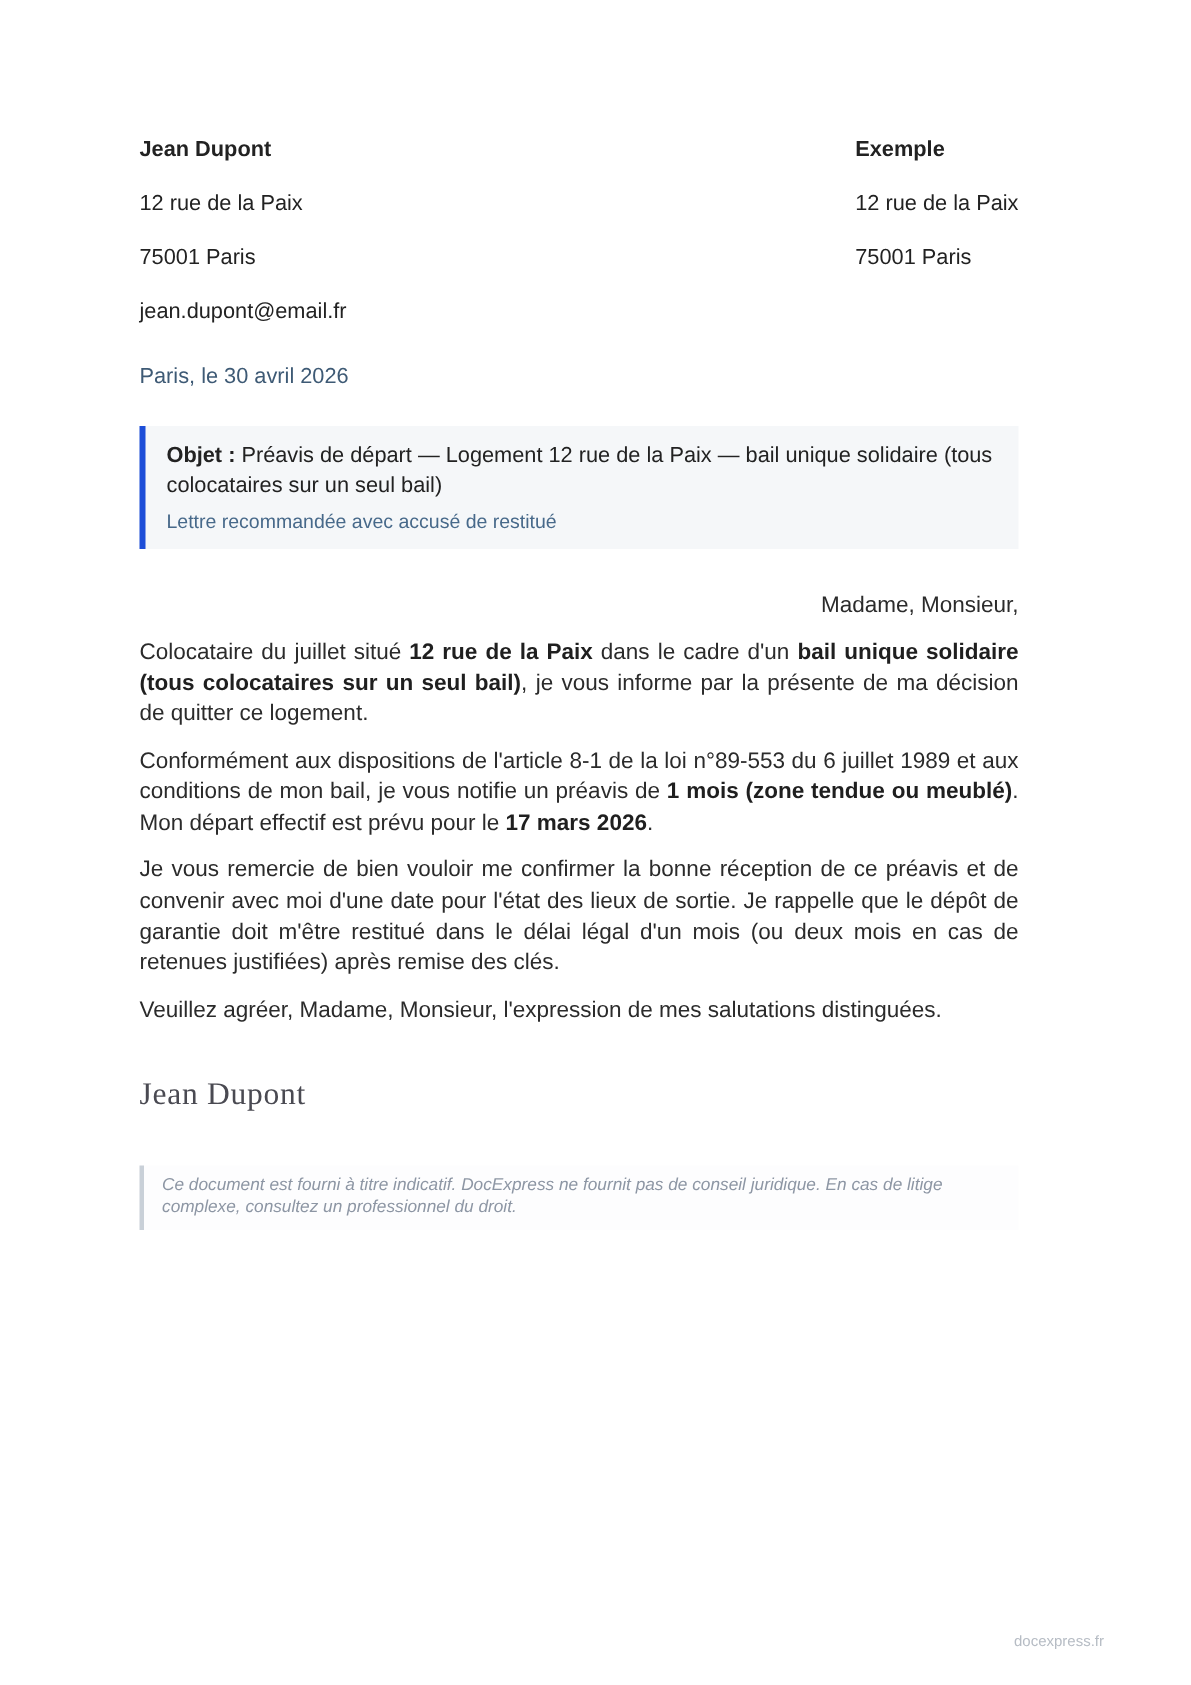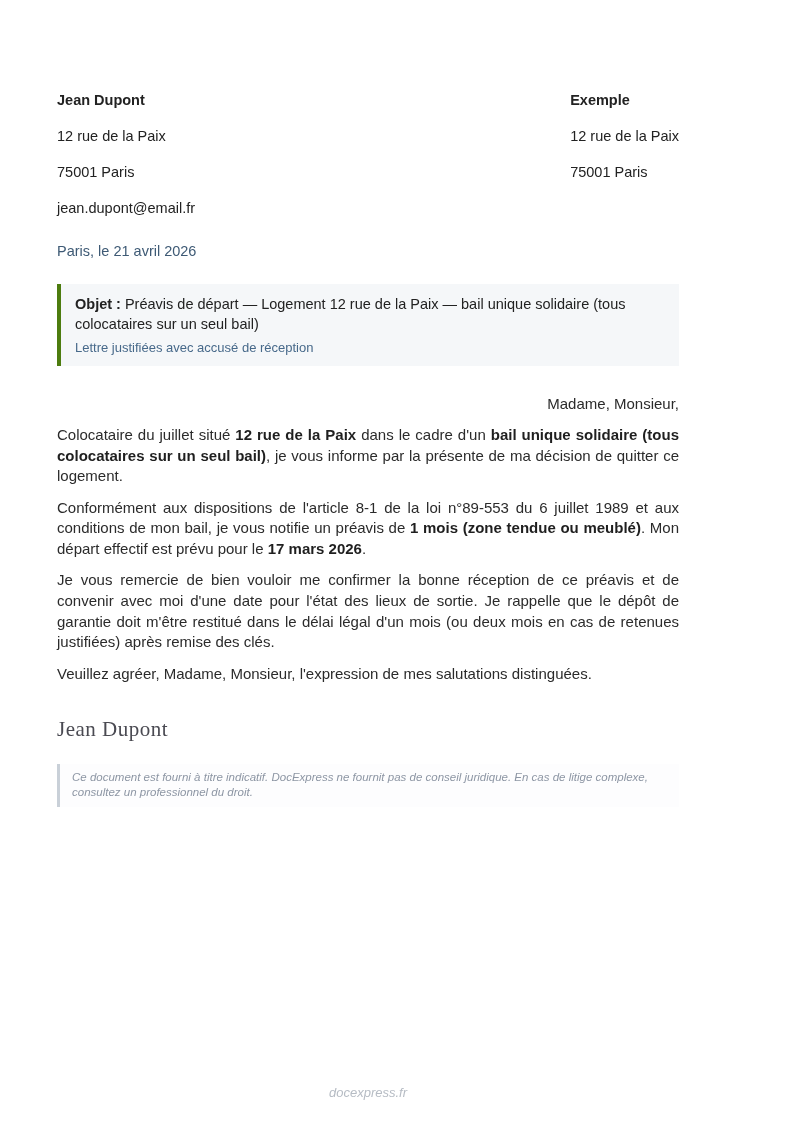--- a/index.html
+++ b/index.html
@@ -7,20 +7,21 @@
   body {
     font-family: "Liberation Sans", "DejaVu Sans", sans-serif;
     color: #2b2b2b;
   }
   .page {
     position: relative;
     width: 736px;
     height: 1123px;
     background: #ffffff;
     overflow: hidden;
+    padding-left: 36px;
   }
   .content {
     padding: 90px 57px 0 57px;
   }
   
   .header-row {
     display: flex;
     justify-content: space-between;
     align-items: flex-start;
   }
@@ -34,21 +35,21 @@
   
   .date-line {
     margin-top: 9px;
     font-size: 14.5px;
     color: #3e5a75;
   }
   
   .subject-box {
     margin-top: 25px;
     background: #f5f7f9;
-    border-left: 4px solid #4d7c0f;
+    border-left: 4px solid #1d4ed8;
     padding: 10px 14px 11px 14px;
   }
   .subject-main {
     font-size: 14.5px;
     color: #222222;
     line-height: 1.4;
   }
   .subject-main .subject-label { font-weight: bold; }
   .subject-sub {
     margin-top: 5px;
@@ -74,41 +75,40 @@
   .signature {
     margin-top: 33px;
     font-family: "Liberation Serif", "DejaVu Serif", serif;
     font-size: 21px;
     letter-spacing: 0.5px;
     color: #4a4a52;
     font-weight: normal;
   }
   
   .disclaimer-box {
-    margin-top: 22px;
+    margin-top: 35px;
     border-left: 3px solid #c9d0d8;
     background: #fdfdfe;
     padding: 6px 12px 7px 12px;
   }
   .disclaimer-text {
     font-style: italic;
     font-size: 11.5px;
     color: #8d96a4;
     line-height: 1.3;
   }
   
   .page-footer {
     position: absolute;
     left: 0;
     right: 0;
     bottom: 23px;
-    text-align: center;
-    font-size: 13px;
+    text-align: right;
+    font-size: 10px;
     color: #b6bcc4;
-    font-style: italic;
   }
 </style>
 </head>
 <body>
 
 <div class="page">
   <div class="content">
 
     <div class="header-row">
       <div class="addr-block">
@@ -117,25 +117,25 @@
         <p>75001 Paris</p>
         <p>jean.dupont@email.fr</p>
       </div>
       <div class="addr-block">
         <p class="addr-name">Exemple</p>
         <p>12 rue de la Paix</p>
         <p>75001 Paris</p>
       </div>
     </div>
 
-    <div class="date-line">Paris, le 21 avril 2026</div>
+    <div class="date-line">Paris, le 30 avril 2026</div>
 
     <div class="subject-box">
       <div class="subject-main"><span class="subject-label">Objet :</span><span> Préavis de départ — Logement 12 rue de la Paix — bail unique solidaire (tous colocataires sur un seul bail)</span></div>
-      <div class="subject-sub">Lettre justifiées avec accusé de réception</div>
+      <div class="subject-sub">Lettre recommandée avec accusé de restitué</div>
     </div>
 
     <div class="letter-body">
       <p class="salutation">Madame, Monsieur,</p>
 
       <p><span>Colocataire du juillet situé </span><strong>12 rue de la Paix</strong><span> dans le cadre d'un </span><strong>bail unique solidaire (tous colocataires sur un seul bail)</strong><span>, je vous informe par la présente de ma décision de quitter ce logement.</span></p>
 
       <p><span>Conformément aux dispositions de l'article 8-1 de la loi n°89-553 du 6 juillet 1989 et aux conditions de mon bail, je vous notifie un préavis de </span><strong>1 mois (zone tendue ou meublé)</strong><span>. Mon départ effectif est prévu pour le </span><strong>17 mars 2026</strong><span>.</span></p>
 
       <p>Je vous remercie de bien vouloir me confirmer la bonne réception de ce préavis et de convenir avec moi d'une date pour l'état des lieux de sortie. Je rappelle que le dépôt de garantie doit m'être restitué dans le délai légal d'un mois (ou deux mois en cas de retenues justifiées) après remise des clés.</p>

